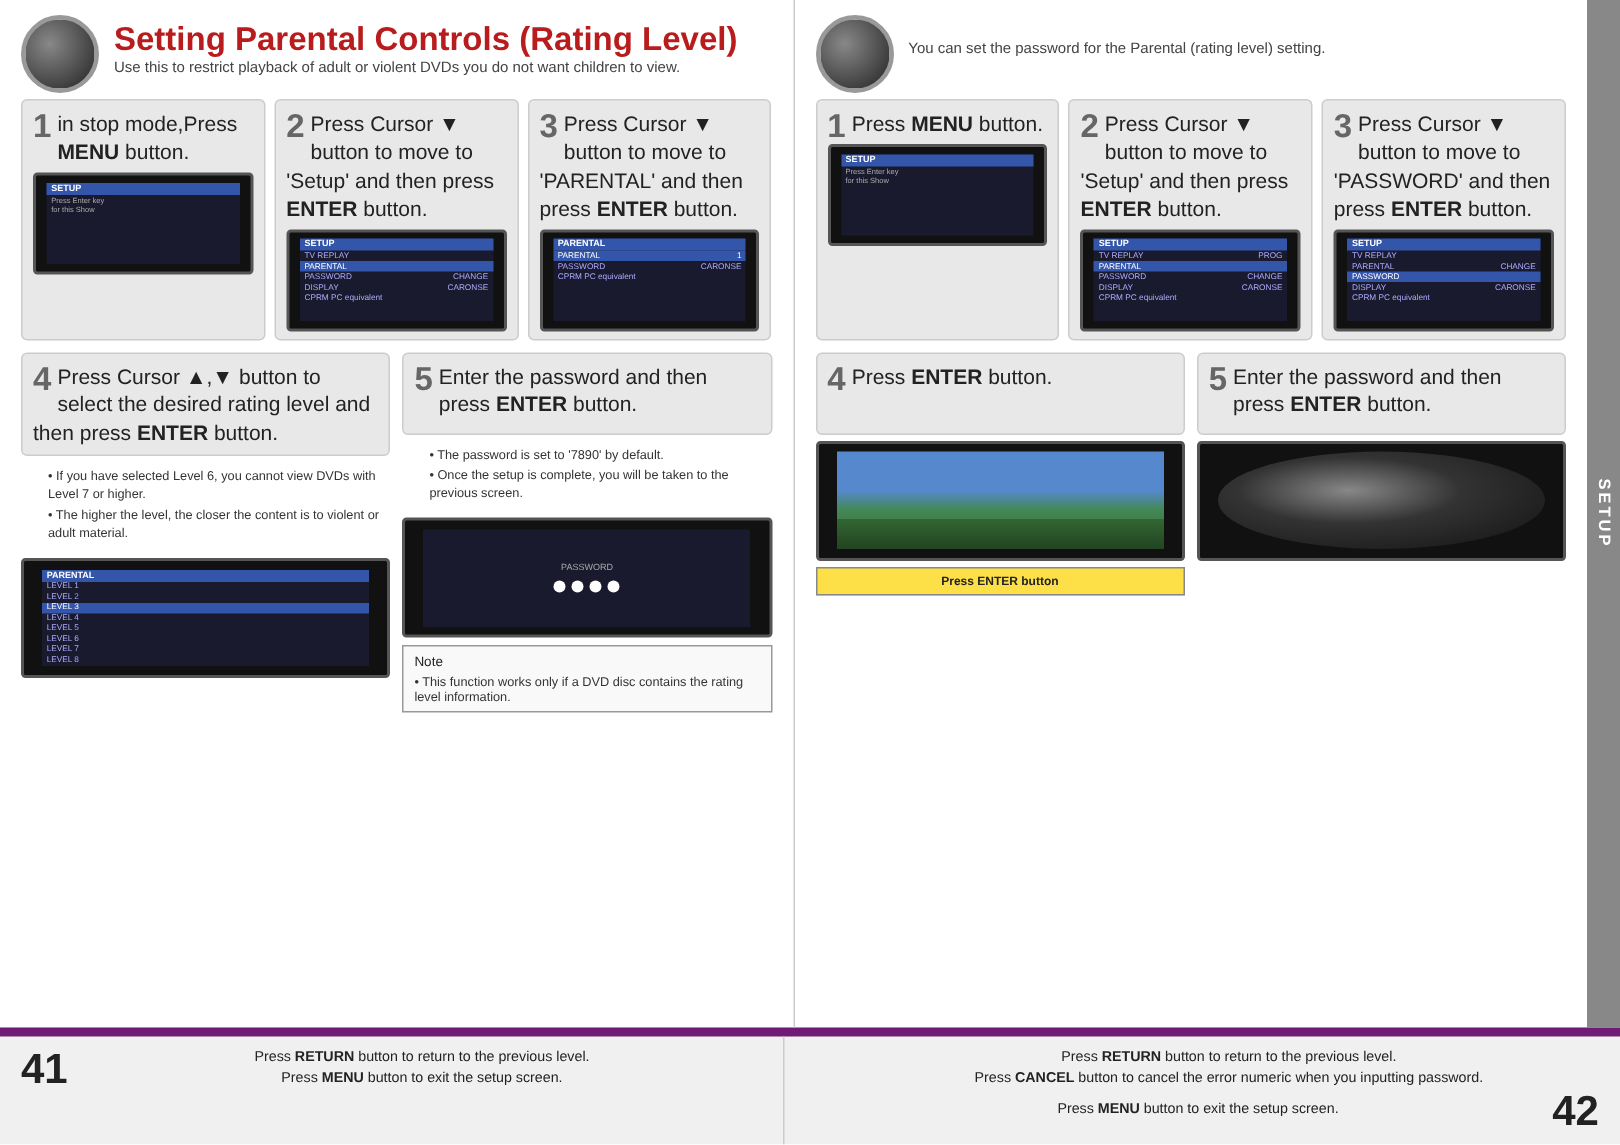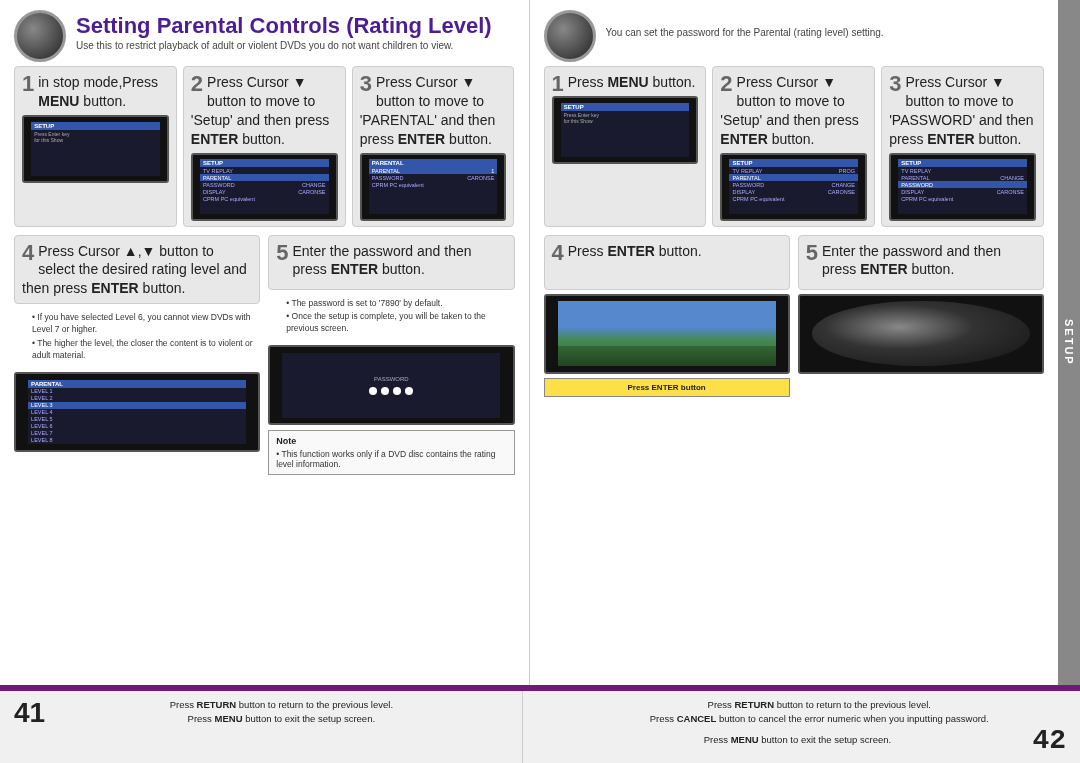--- a/index.html
+++ b/index.html
@@ -42,21 +42,21 @@
       border-radius: 50%;
       background: radial-gradient(circle at 35% 35%, #888, #222);
       border: 3px solid #999;
       margin-right: 10px;
       flex-shrink: 0;
     }
 
     .section-title {
       font-size: 22px;
       font-weight: 900;
-      color: #4c1d95;
+      color: #b91c1c;
     }
 
     .section-subtitle {
       font-size: 10px;
       color: #444;
       margin-bottom: 8px;
       margin-top: 1px;
     }
 
     .steps-row {
@@ -161,21 +161,21 @@
     }
 
     .note-box {
       border: 1px solid #999;
       padding: 5px 7px;
       margin: 5px 0;
       background: #f9f9f9;
     }
 
     .note-title {
-      font-weight: 700;
+      font-weight: 400;
       font-size: 9px;
       margin-bottom: 3px;
     }
 
     .note-content {
       font-size: 8.5px;
       color: #333;
     }
 
     .footer-bar {
@@ -216,21 +216,20 @@
       line-height: 1;
     }
 
     .page-number-right {
       font-size: 28px;
       font-weight: 900;
       color: #222;
       float: right;
       margin-left: 10px;
       line-height: 1;
-      font-family: Liberation Mono, monospace;
     }
 
     .setup-tab {
       writing-mode: vertical-rl;
       text-orientation: mixed;
       background: #888;
       color: #fff;
       font-weight: 900;
       font-size: 11px;
       padding: 20px 5px;

